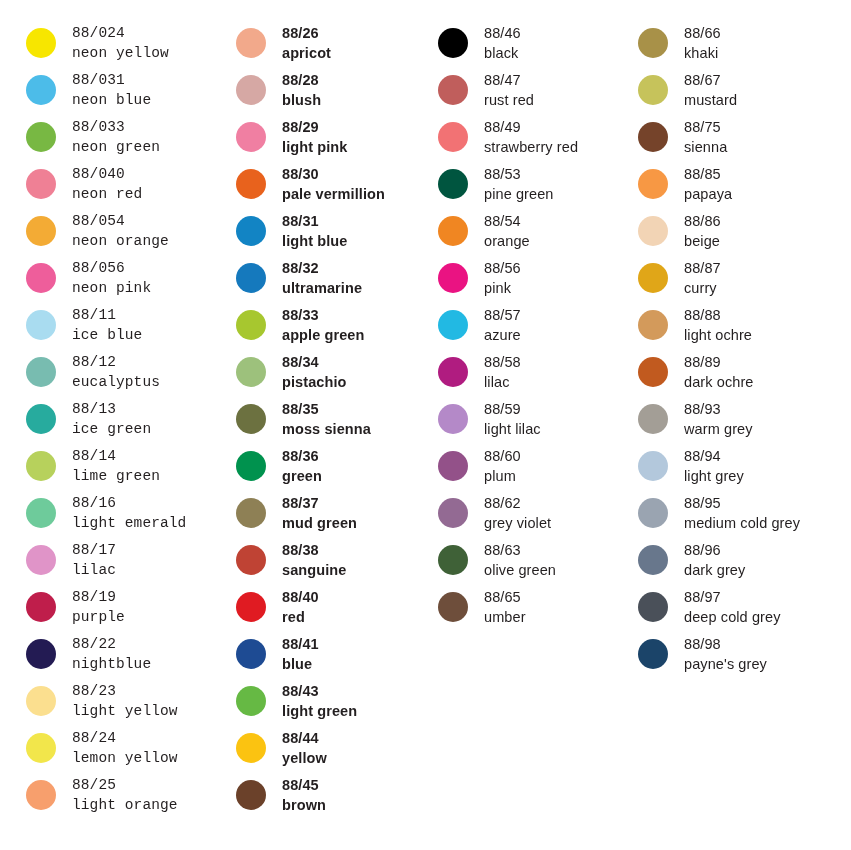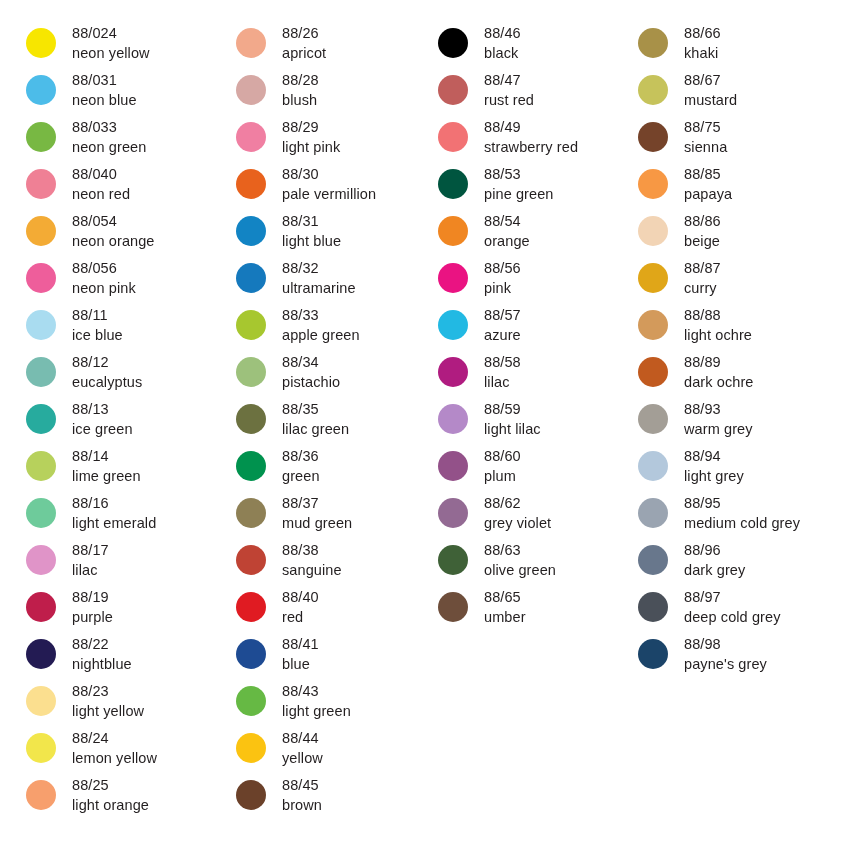--- a/index.html
+++ b/index.html
@@ -26,22 +26,22 @@
     display: flex;
     flex-direction: row;
     align-items: flex-start;
     width: 851px;
   }
   .column {
     display: flex;
     flex-direction: column;
     box-sizing: border-box;
   }
-  .col-0 { width: 210px; padding-left: 26px; }
-  .col-1 { width: 210px; padding-left: 26px; }
+  .col-0 { width: 210px; padding-left: 26px; font-family: Liberation Mono, monospace; }
+  .col-1 { width: 210px; padding-left: 26px; font-weight: bold; }
   .col-2 { width: 200px; padding-left: 18px; }
   .col-3 { width: 211px; padding-left: 18px; }
 
   .swatch-row {
     display: flex;
     flex-direction: row;
     align-items: flex-start;
     height: 47px;
   }
   .dot {
@@ -253,21 +253,21 @@
           <div class="dot" style="background: rgb(157, 193, 124);"></div>
           <div class="labels">
             <div class="code">88/34</div>
             <div class="cname">pistachio</div>
           </div>
         </div>
         <div class="swatch-row">
           <div class="dot" style="background: rgb(108, 113, 64);"></div>
           <div class="labels">
             <div class="code">88/35</div>
-            <div class="cname">lilac green</div>
+            <div class="cname">moss sienna</div>
           </div>
         </div>
         <div class="swatch-row">
           <div class="dot" style="background: rgb(0, 146, 78);"></div>
           <div class="labels">
             <div class="code">88/36</div>
             <div class="cname">green</div>
           </div>
         </div>
         <div class="swatch-row">

